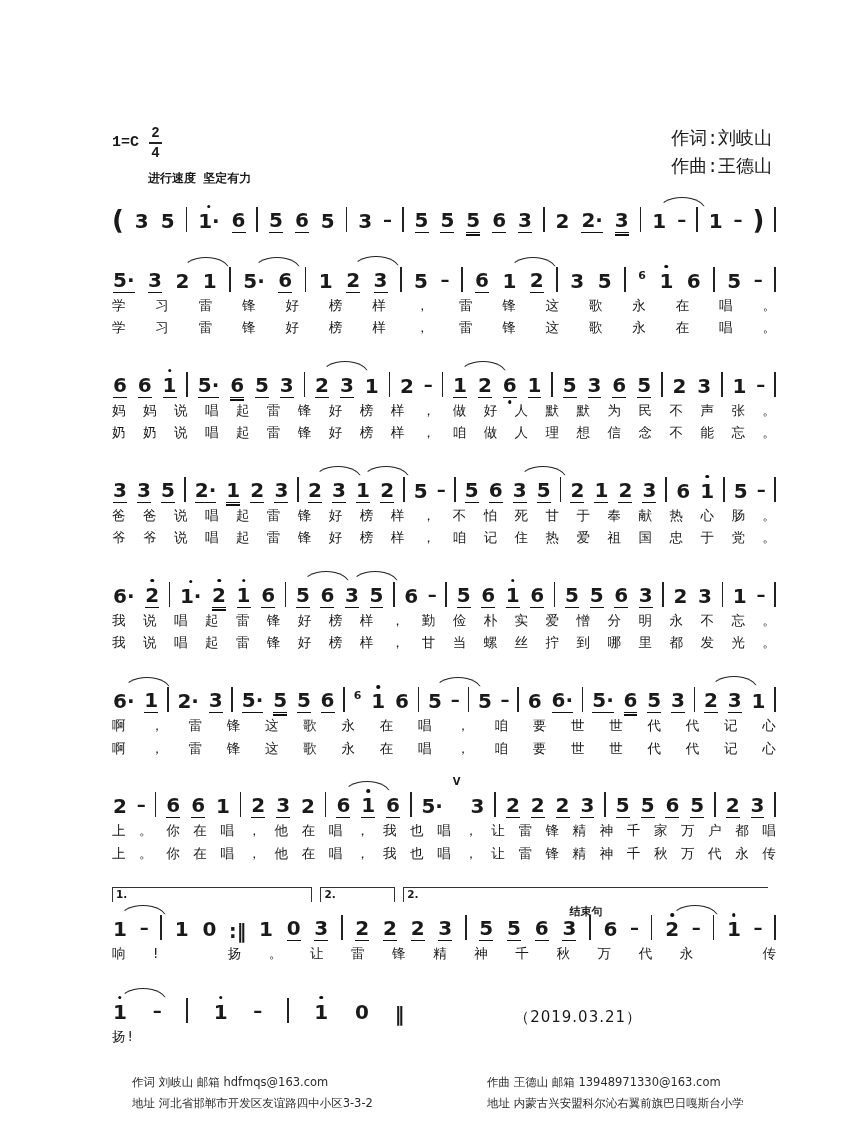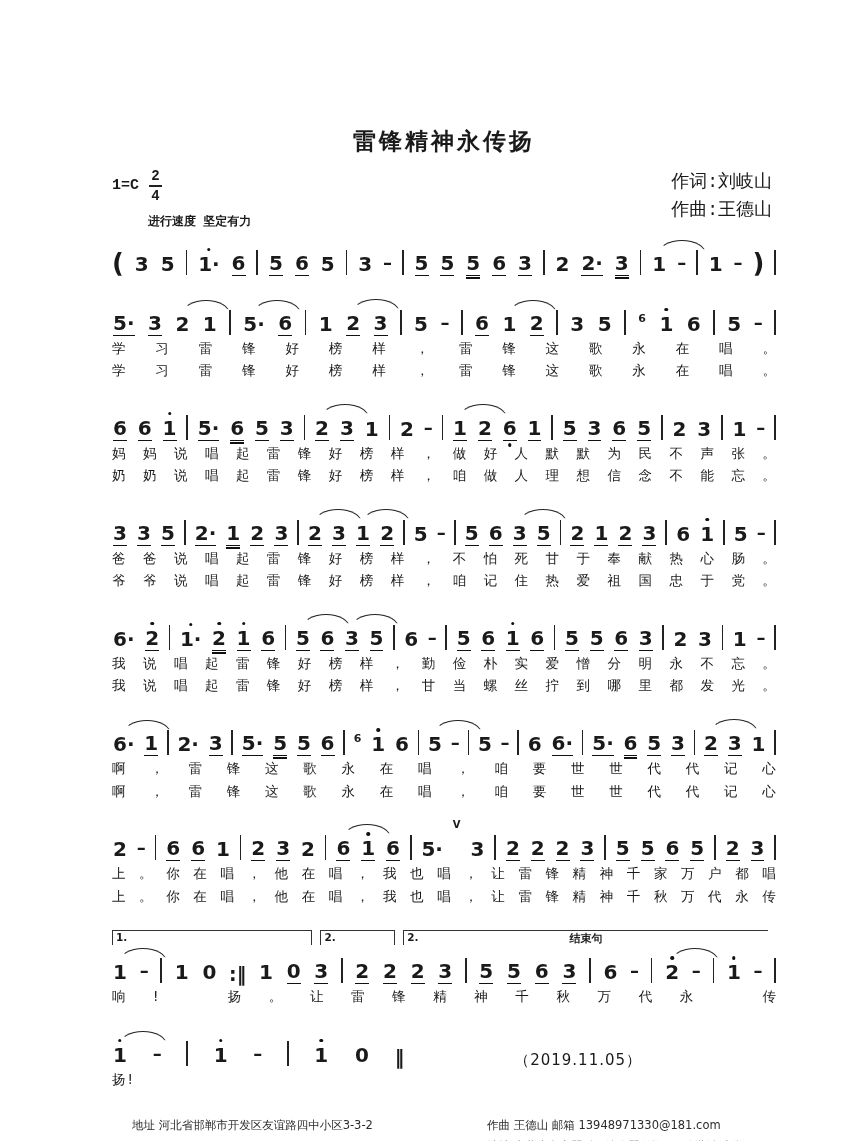--- a/index.html
+++ b/index.html
@@ -39,31 +39,30 @@
   .lyr .gap{display:inline-block;width:14px;}
   .sys.compact .cwrap{display:flex;align-items:center;}
   .sys.compact .cleft{width:44%;}
   .sys.compact .lyr{justify-content:flex-start;letter-spacing:2px;}
   .cdate{font-size:15px;margin-left:110px;letter-spacing:1px;}
   
   .volta{display:flex;height:15px;margin-bottom:3px;font-weight:bold;}
   .vseg{position:relative;border-top:1.6px solid #333;border-left:1.6px solid #333;margin-right:8px;font-size:10.5px;}
   .vseg.closed{border-right:1.6px solid #333;}
   .vlabel{position:absolute;left:3px;top:0;}
-  .vtext{position:absolute;left:50%;transform:translateX(-50%);top:0;font-size:11px;}
+  .vtext{position:absolute;left:50%;transform:translateX(-50%);top:16px;font-size:11px;}
   
   .footer{display:flex;margin:26px 0 0 20px;font-size:11.5px;color:#2b2b2b;}
   .fcol{line-height:1.75;}
   .fcol.left{width:355px;}
 </style>
 </head>
 <body>
 
 <div class="content">
-  <div class="title">雷锋精神永传扬</div>
 
   <div class="hdr">
     <div>
       <div class="keyrow">
         <span class="keysig">1=C</span>
         <span class="ts">
           <span>2</span>
           <span class="ts-line"></span>
           <span>4</span>
         </span>
@@ -677,29 +676,30 @@
               <span class="bar"></span>
               <span class="note"><span class="dot hi"></span><span class="digit">1</span></span>
               <span class="note"><span class="digit">0</span></span>
               <span class="fin">‖</span>
             </div>
             <div class="lyr">
               <span>扬</span>
               <span>!</span>
             </div>
           </div>
-          <span class="cdate">（2019.11.05）</span>
+          <span class="cdate">（2019.03.21）</span>
         </div>
       </div>
     </div>
 
   <div class="footer">
     <div class="fcol left">
+      <div>作词 刘岐山 邮箱 hdfmqs@163.com</div>
       <div>地址 河北省邯郸市开发区友谊路四中小区3-3-2</div>
 
     </div>
     <div class="fcol">
-      <div>作曲 王德山 邮箱 13948971330@181.com</div>
+      <div>作曲 王德山 邮箱 13948971330@163.com</div>
       <div>地址 内蒙古兴安盟科尔沁右翼前旗巴日嘎斯台小学</div>
 
     </div>
   </div>
 </div>
 
 </body></html>

